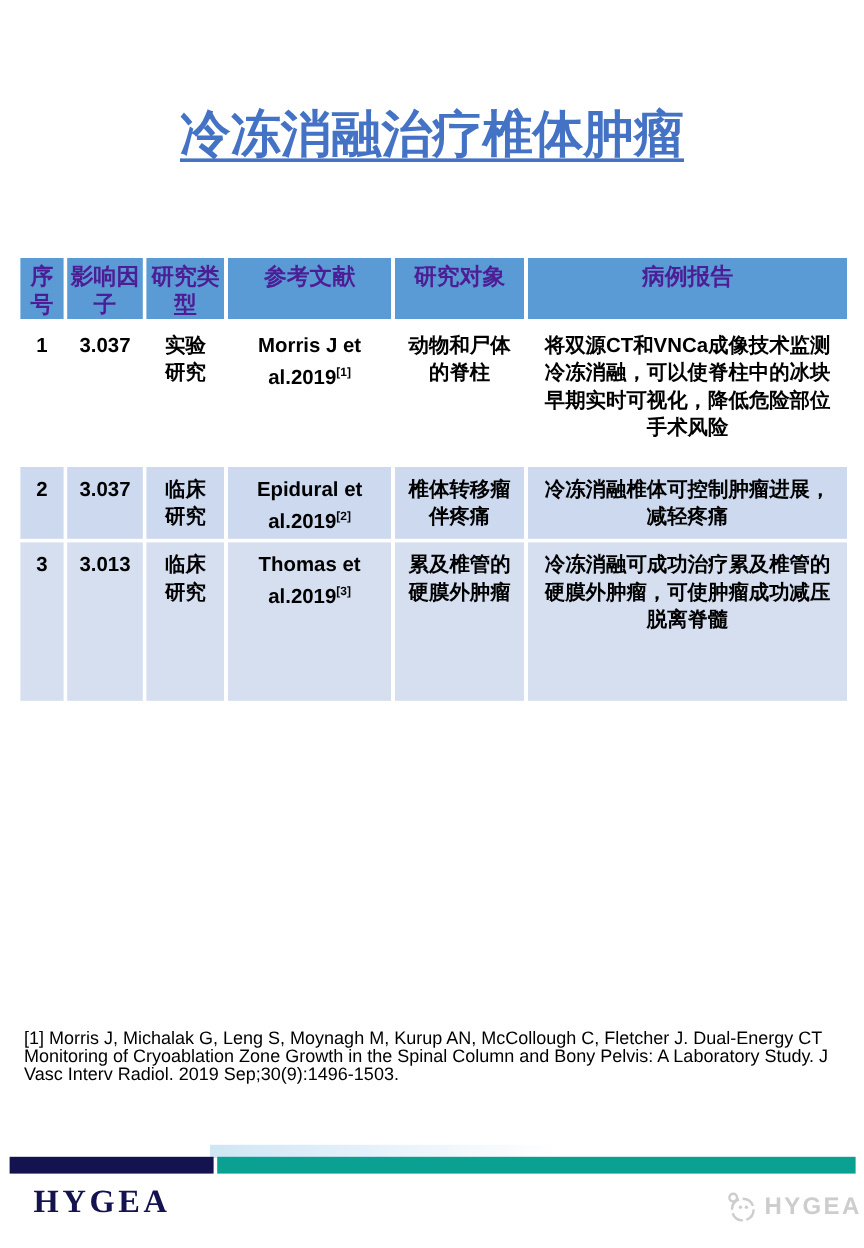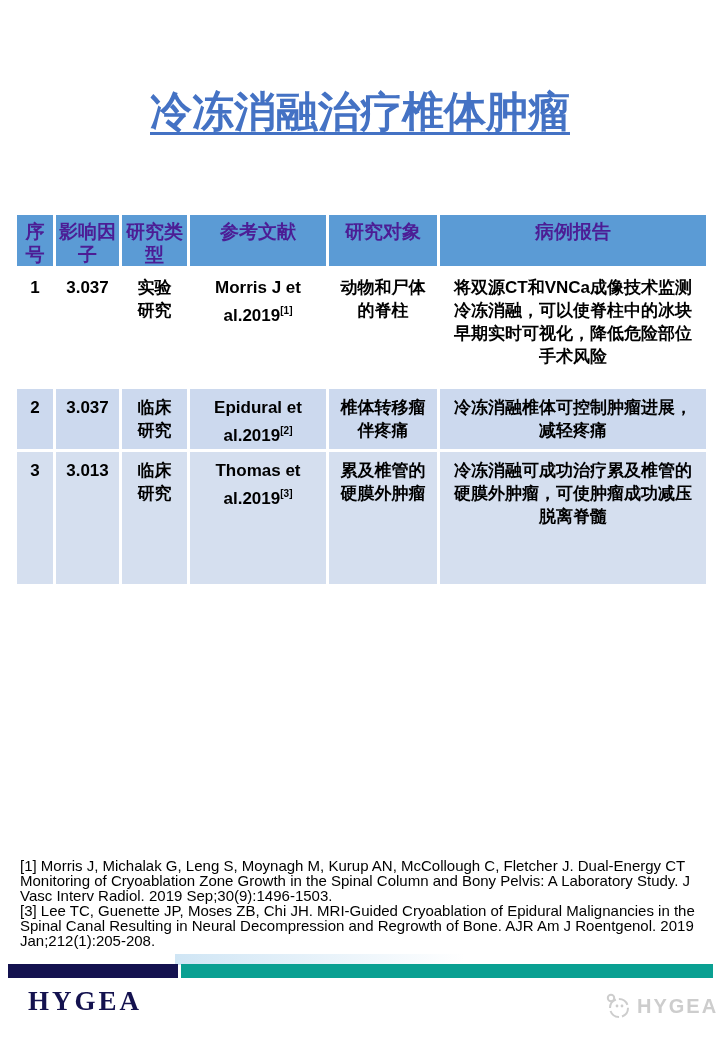--- a/index.html
+++ b/index.html
@@ -95,21 +95,20 @@
         <td>临床研究</td>
         <td class="ref"><span>Thomas et al.2019</span><sup>[3]</sup></td>
         <td>累及椎管的硬膜外肿瘤</td>
         <td>冷冻消融可成功治疗累及椎管的硬膜外肿瘤，可使肿瘤成功减压脱离脊髓</td>
       </tr>
     </tbody>
   </table>
 
   <div class="refs">
     <p class="ref-line">[1] Morris J, Michalak G, Leng S, Moynagh M, Kurup AN, McCollough C, Fletcher J. Dual-Energy CT Monitoring of Cryoablation Zone Growth in the Spinal Column and Bony Pelvis: A Laboratory Study. J Vasc Interv Radiol. 2019 Sep;30(9):1496-1503.</p>
-    <p class="ref-line">[3] Lee TC, Guenette JP, Moses ZB, Chi JH. MRI-Guided Cryoablation of Epidural Malignancies in the Spinal Canal Resulting in Neural Decompression and Regrowth of Bone. AJR Am J Roentgenol. 2019 Jan;212(1):205-208.</p>
   </div>
 
   <div class="bar-glow"></div>
   <div class="bar-navy"></div>
   <div class="bar-teal"></div>
 
   <div class="brand">HYGEA</div>
 
   <div class="watermark">
     <svg class="wm-icon" width="28" height="28" viewBox="0 0 28 28">

